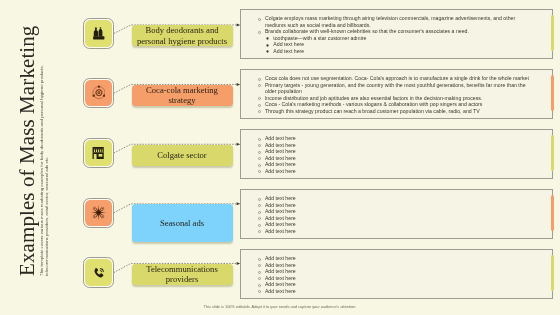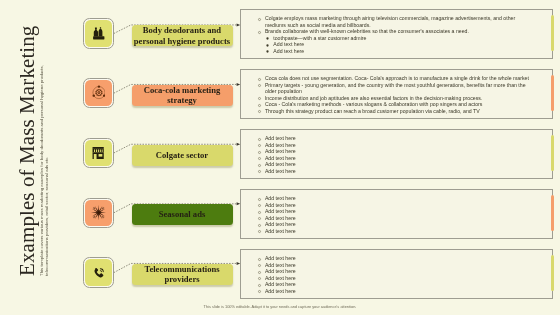--- a/index.html
+++ b/index.html
@@ -12,21 +12,21 @@
   .title-subs{margin-top:1px;}
   .title-sub{font-family:"Liberation Sans",sans-serif;font-size:4.4px;color:#5a5644;line-height:1.15;}
 
   
   .iconbox{position:absolute;width:30.6px;height:30.6px;border-radius:6.5px;border:0.75px solid #9e9d91;background:#fbfaf1;box-sizing:border-box;padding:1.1px;}
   .iconinner{width:100%;height:100%;border-radius:5.2px;display:flex;align-items:center;justify-content:center;}
   .iconinner svg{display:block;}
 
   
   .label{position:absolute;box-sizing:border-box;border-radius:3.5px;display:flex;align-items:center;justify-content:center;text-align:center;
-         font-family:"Liberation Serif",serif;font-weight:bold;font-size:8.6px;color:#241f14;line-height:1.22;
+         font-family:"Liberation Serif",serif;font-weight:normal;font-size:8.6px;color:#241f14;line-height:1.22;
          box-shadow:0 1.1px 1.6px rgba(150,148,100,.45);}
 
   
   .cbox{position:absolute;box-sizing:border-box;border:0.8px solid #9e9d91;background:#f6f5e5;}
   .cbar{position:absolute;width:3.2px;border-radius:1.6px;}
   .clist{position:absolute;left:16px;top:5.2px;width:272px;}
   .cline{position:relative;font-family:"Liberation Sans",sans-serif;font-size:5.2px;color:#3b3828;line-height:6.5px;padding-left:7.9px;}
   .cline .bul{position:absolute;left:0px;top:1.4px;width:5px;height:5px;}
   .cline .bul svg{display:block;}
   .cline.sub{padding-left:16.3px;}
@@ -236,21 +236,21 @@
               <path d="M7.84 22.14 L6.62 27.40" stroke="#331707" stroke-width="0.85" fill="none"></path>
               <path d="M7.84 9.86 L6.62 4.60" stroke="#331707" stroke-width="0.85" fill="none"></path>
               <path d="M9.86 7.84 L4.60 6.62" stroke="#331707" stroke-width="0.85" fill="none"></path>
               <path d="M22.14 7.84 L27.40 6.62" stroke="#331707" stroke-width="0.85" fill="none"></path>
               <path d="M24.16 9.86 L25.38 4.60" stroke="#331707" stroke-width="0.85" fill="none"></path>
               <circle cx="16" cy="16" r="1.5"></circle>
             </g>
           </svg>
         </div>
       </div>
-      <div class="label" style="left: 131.5px; top: 204.2px; width: 101px; height: 21px; background: #4d7c0f;">Seasonal ads</div>
+      <div class="label" style="left: 131.5px; top: 204.2px; width: 101px; height: 38px; background: #7dd3fc;">Seasonal ads</div>
       <div class="cbox" style="left: 240px; top: 189px; width: 312.5px; height: 49.5px;">
         <div class="cbar" style="background: rgb(245, 158, 106); right: -2.2px; top: 5.4px; bottom: 6.9px;"></div>
         <div class="clist">
           <div class="cline"><span class="bul">
               <svg width="5" height="5" viewBox="0 0 10 10">
                 <circle cx="5" cy="5" r="2.1" fill="none" stroke="#6e6b52" stroke-width="1.15"></circle>
               </svg>
             </span><span>Add text here</span></div>
           <div class="cline"><span class="bul">
               <svg width="5" height="5" viewBox="0 0 10 10">

